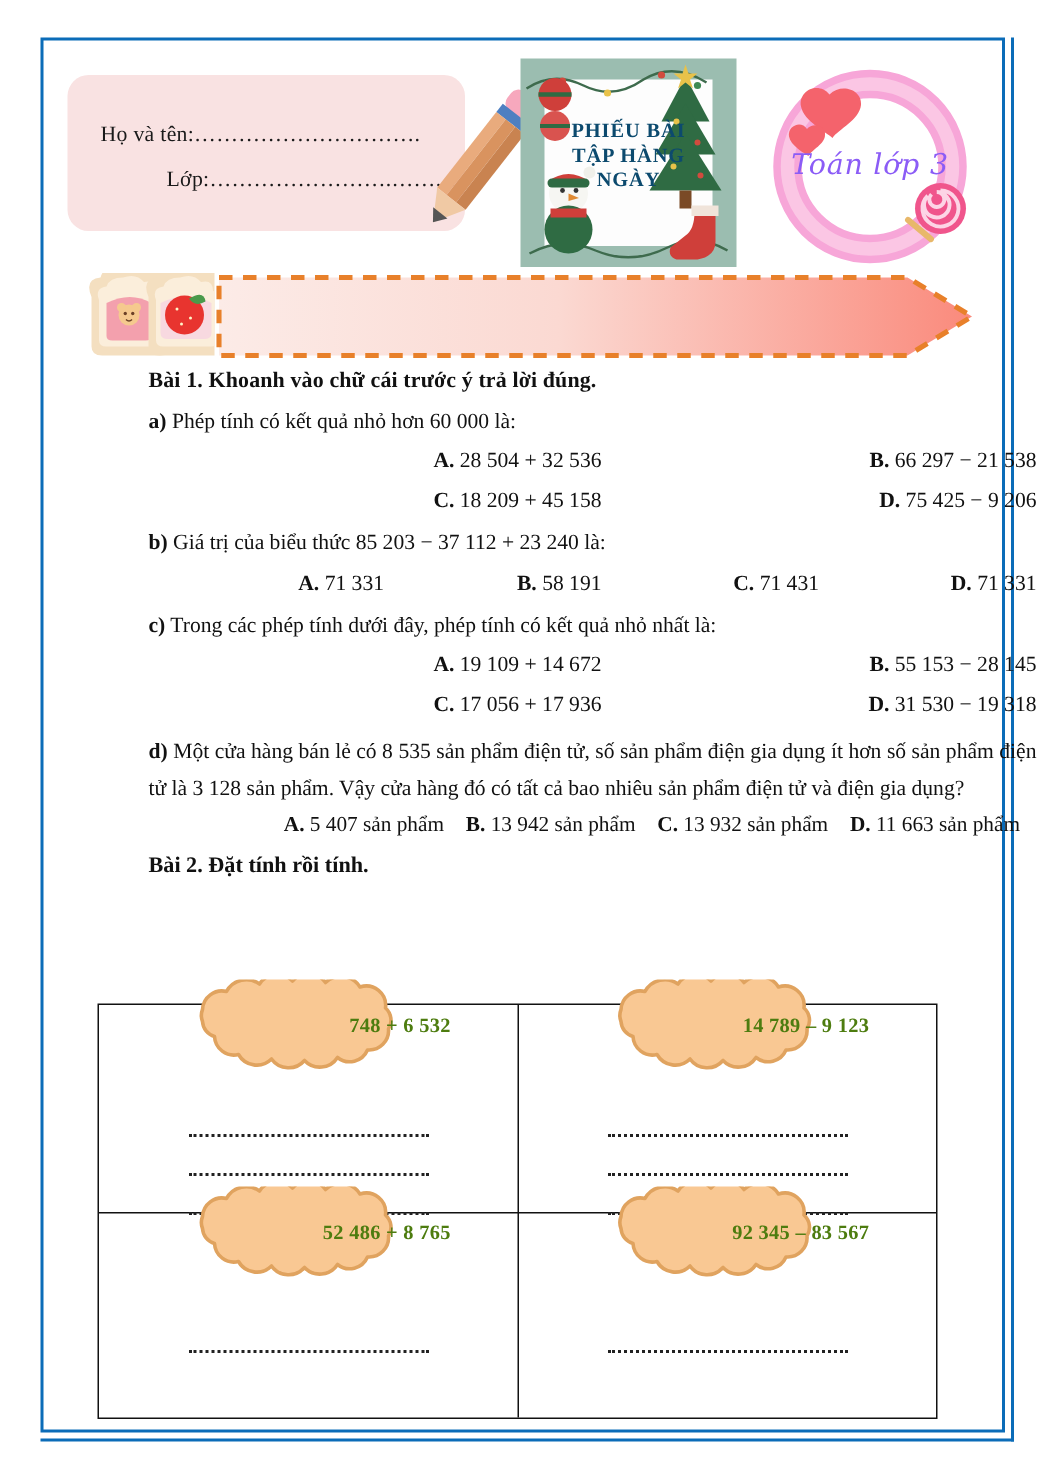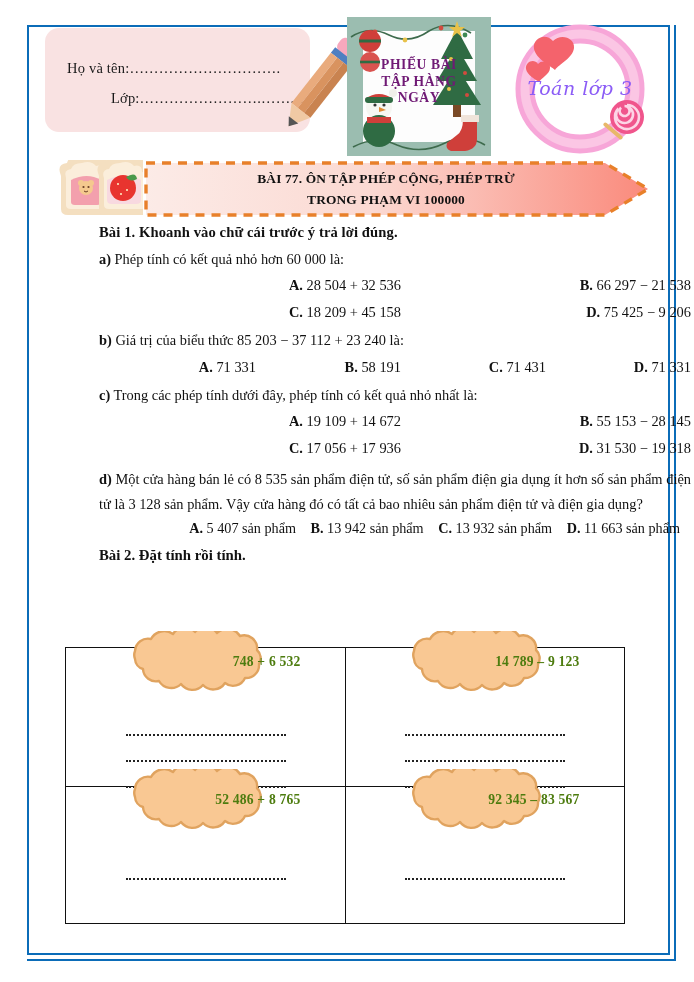--- a/index.html
+++ b/index.html
@@ -33,21 +33,21 @@
     width: 649px;
     height: 936px;
     box-sizing: border-box;
     border-right: 2px solid #0b6cb8;
     border-bottom: 2px solid #0b6cb8;
   }
 
   .content {
     position: absolute;
     left: 27px;
-    top: 12px;
+    top: 34px;
     width: 643px;
     height: 930px;
   }
 
   
   .header-row {
     position: relative;
     height: 148px;
   }
 
@@ -93,21 +93,21 @@
   .xmas-title {
     position: absolute;
     left: 0;
     right: 0;
     top: 42px;
     text-align: center;
     font-weight: bold;
     font-size: 13.6px;
     line-height: 1.22;
     letter-spacing: 0.6px;
-    color: #701a75;
+    color: #0c4a6e;
   }
 
   
   .circle-wrap {
     position: absolute;
     left: 478px;
     top: 5px;
     width: 150px;
     height: 145px;
   }
@@ -410,24 +410,20 @@
       <svg viewBox="0 0 512 58" width="512" height="58" preserveAspectRatio="none">
         <defs>
           <linearGradient id="bgrad" x1="0" y1="0" x2="1" y2="0">
             <stop offset="0%" stop-color="#fcebe7"></stop>
             <stop offset="45%" stop-color="#fbd9d2"></stop>
             <stop offset="100%" stop-color="#fa8a7c"></stop>
           </linearGradient>
         </defs>
         <path d="M3 3 H462 L505 29 L462 55 H3 Z" fill="url(#bgrad)" stroke="#e8802a" stroke-width="3.4" stroke-dasharray="9 7" stroke-linejoin="round"></path>
       </svg>
-      <div class="banner-text">
-        <div>BÀI 77. ÔN TẬP PHÉP CỘNG, PHÉP TRỪ</div>
-        <div>TRONG PHẠM VI 100000</div>
-      </div>
     </div>
   </div>
 
   <div class="ex">
 
     <div class="q-head">Bài 1. Khoanh vào chữ cái trước ý trả lời đúng.</div>
 
     <div class="q-stem">
       <b>a)</b>
       <span>Phép tính có kết quả nhỏ hơn 60 000 là:</span>

